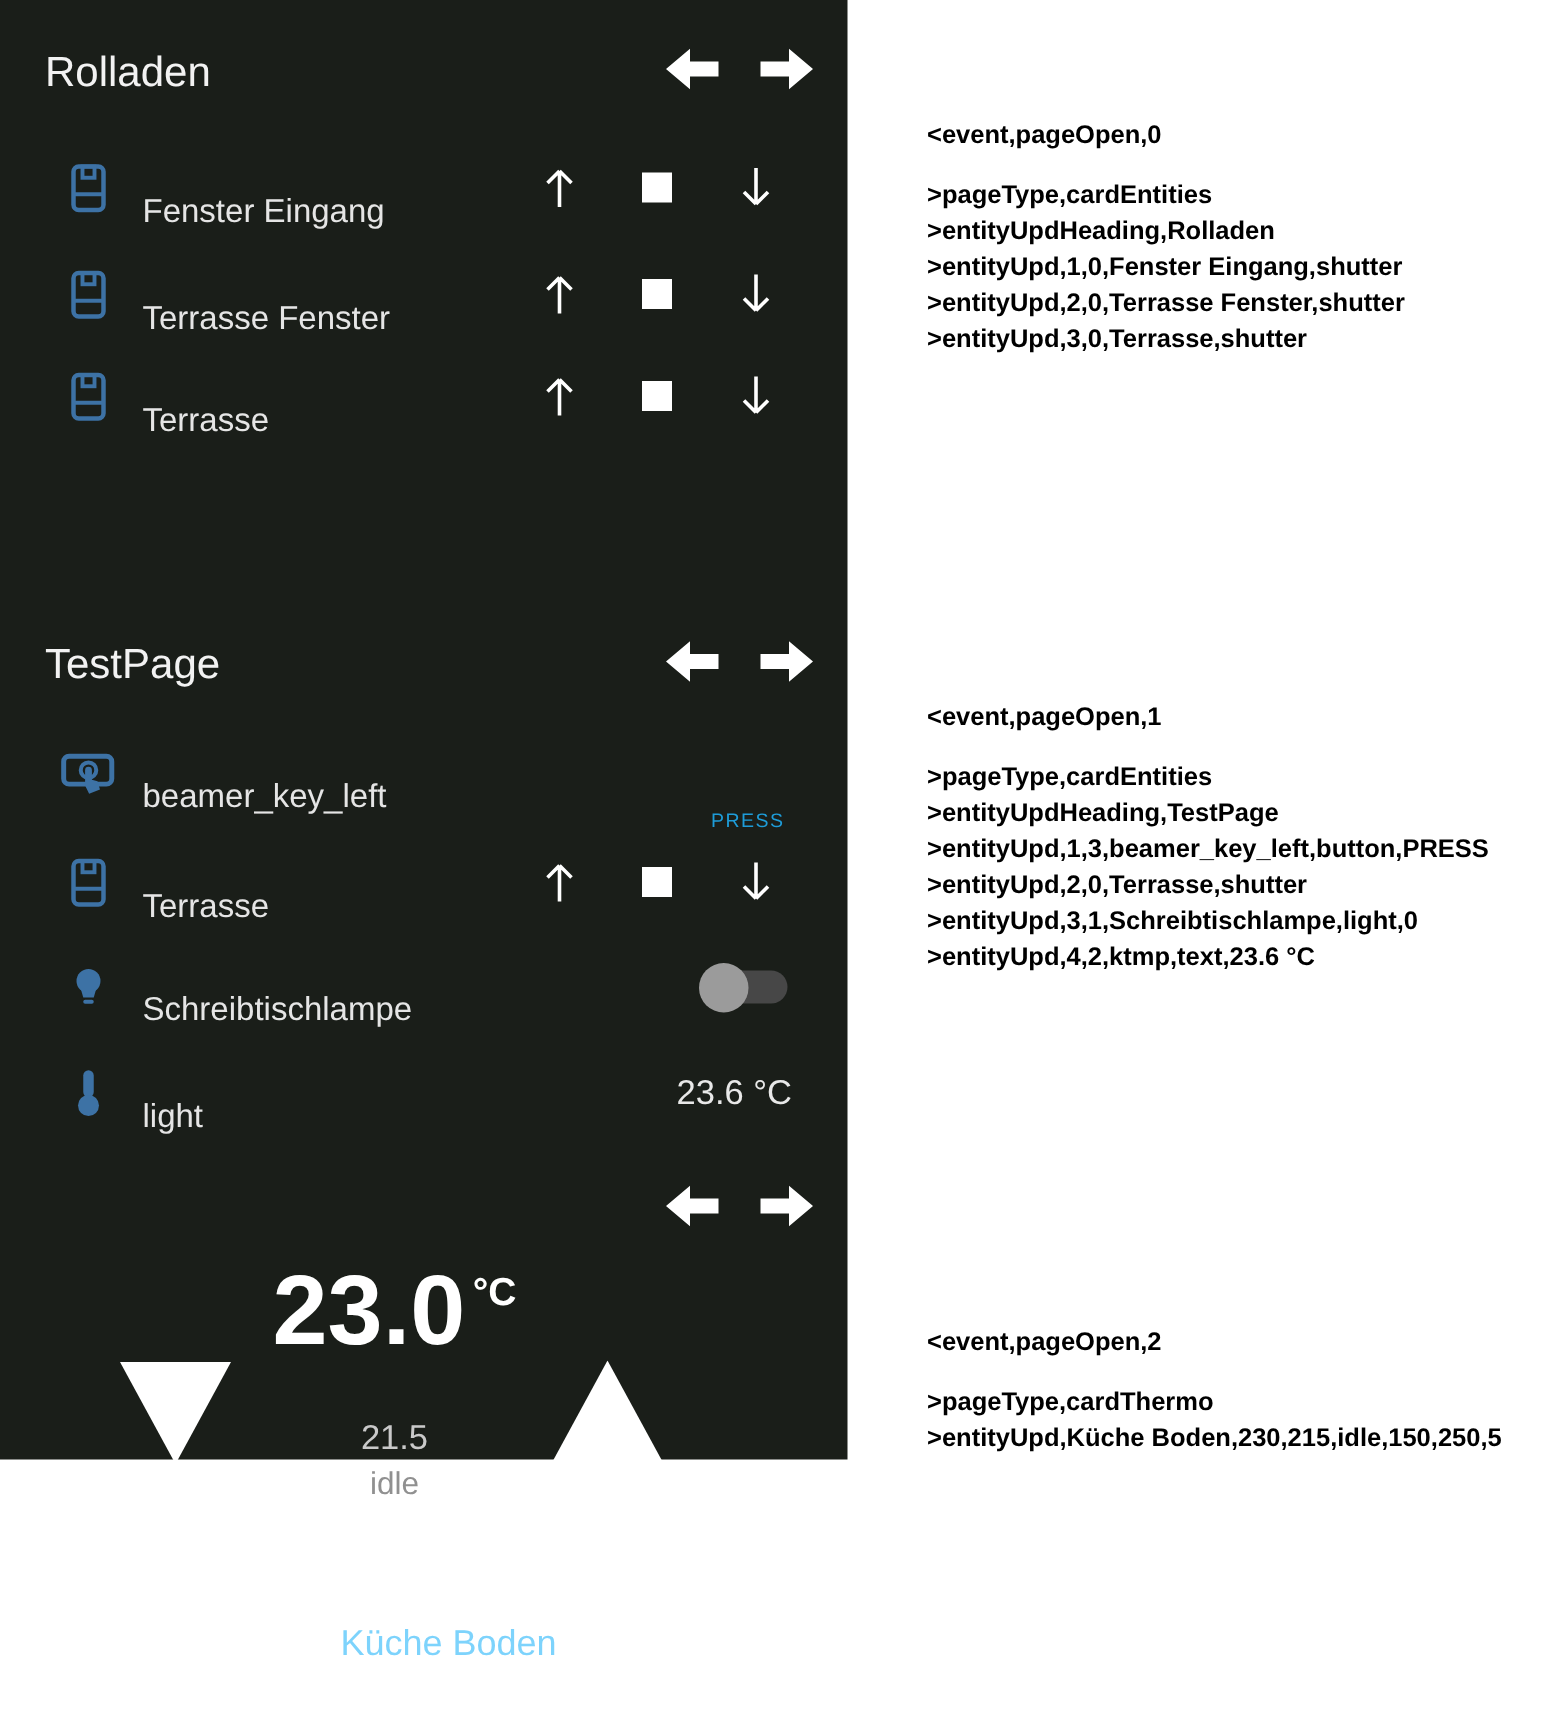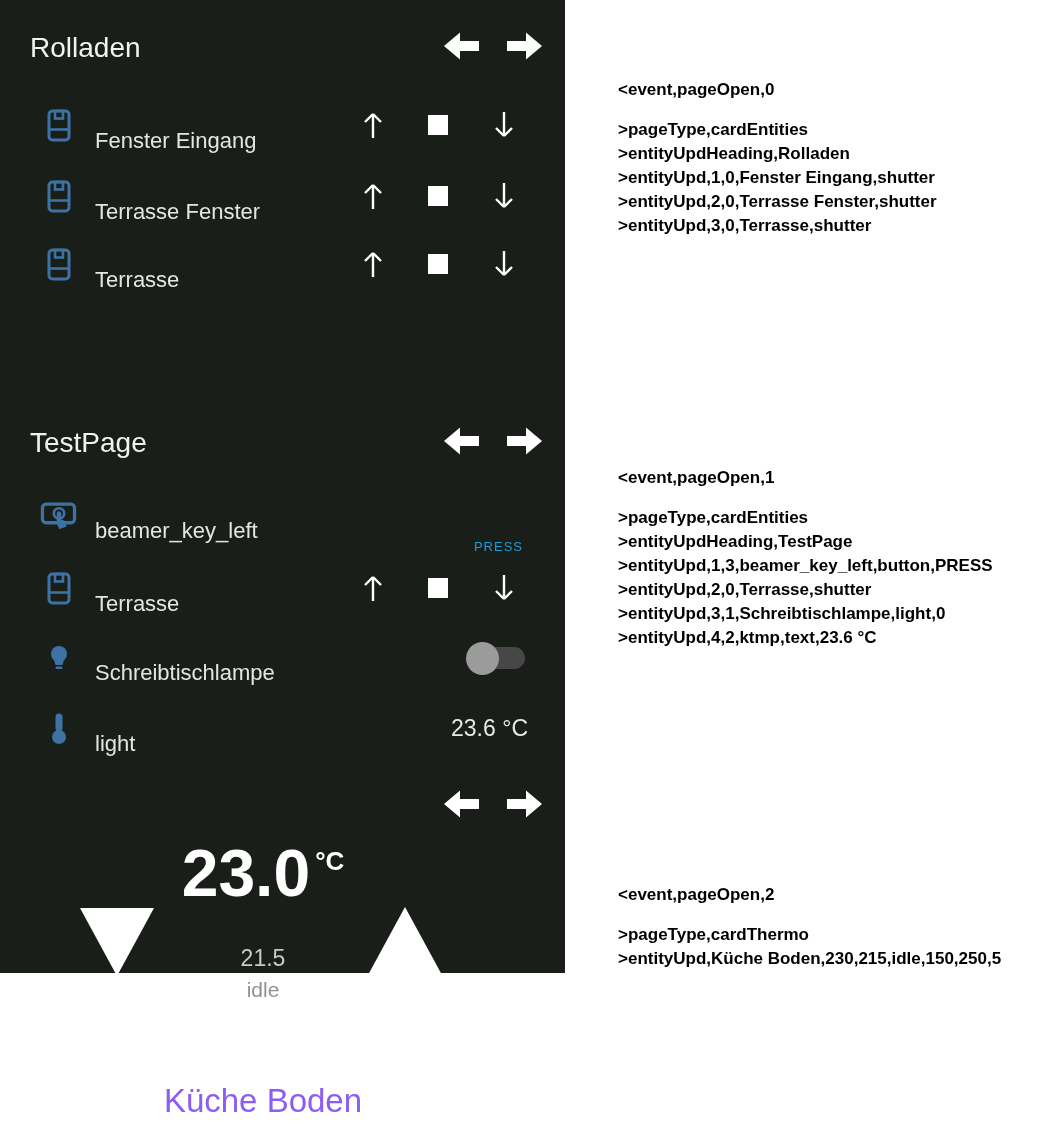--- a/index.html
+++ b/index.html
@@ -35,21 +35,21 @@
   
   .thermo-temp{position:absolute;left:0;top:838px;width:526px;text-align:center;color:#ffffff;}
   .thermo-temp .big{font-size:66px;font-weight:700;line-height:70px;}
   .thermo-temp .deg{display:inline-block;font-size:26px;font-weight:700;
     transform:translateY(-26px);margin-left:5px;}
   .thermo-setpoint{position:absolute;left:0;top:945px;width:526px;text-align:center;
     font-size:23px;color:#c9c9c9;}
   .thermo-state{position:absolute;left:0;top:978px;width:526px;text-align:center;
     font-size:21px;color:#909090;}
   .thermo-title{position:absolute;left:0;top:1082px;width:526px;text-align:center;
-    font-size:33px;color:#8b5cf6;}
+    font-size:24px;color:#7dd3fc;padding-left:36px;}
   .tri{position:absolute;cursor:pointer;}
   
   .code-block{position:absolute;left:618px;width:420px;color:#000000;
     font-family:"Liberation Sans",sans-serif;font-weight:700;font-size:17px;}
   .code-line{height:24px;line-height:24px;white-space:pre;}
   .code-responses{margin-top:16px;}
 </style>
 </head>
 <body>
 

